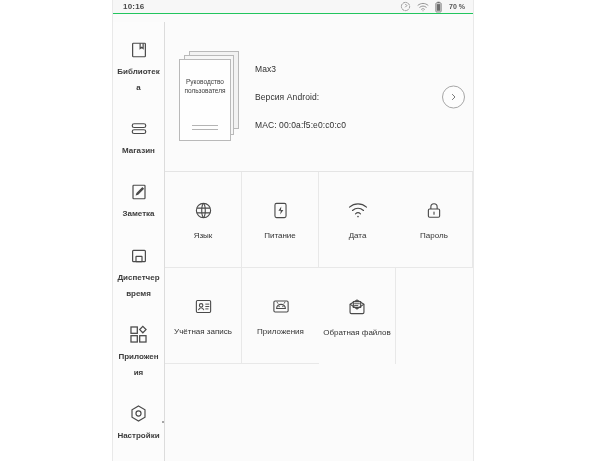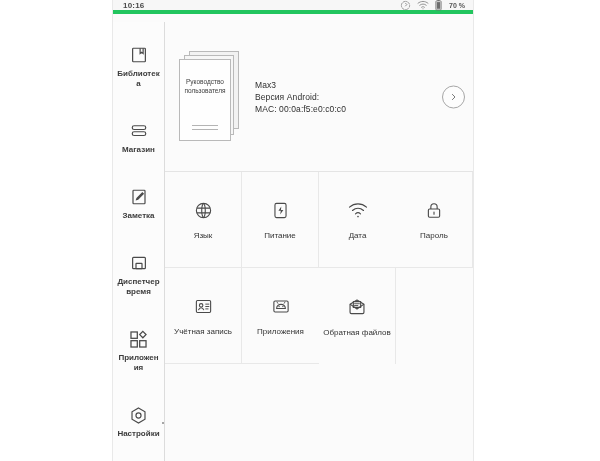--- a/index.html
+++ b/index.html
@@ -27,21 +27,21 @@
     overflow: hidden;
   }
 
   
   .statusbar {
     position: absolute;
     left: 0; top: 0;
     width: 360px;
     height: 14px;
     background: #f7f7f7;
-    border-bottom: 4px solid #22c55e;
+    border-bottom: 1px solid #22c55e;
     display: flex;
     align-items: center;
     justify-content: space-between;
     padding: 0 8px 0 10px;
     box-sizing: border-box;
   }
   .status-time {
     font-size: 8px;
     font-weight: bold;
     color: #4a4a4a;
@@ -90,21 +90,21 @@
     display: flex;
     align-items: center;
     justify-content: center;
   }
   .side-icon svg { display: block; }
   .side-label {
     font-size: 8px;
     font-weight: bold;
     color: #3c3c3c;
     text-align: center;
-    line-height: 10px;
+    line-height: 16px;
     width: 44px;
     word-break: break-all;
   }
   .active-dot {
     position: absolute;
     right: 1px;
     top: 18px;
     width: 2px;
     height: 2px;
     border-radius: 50%;
@@ -166,21 +166,21 @@
   .book-lines i {
     display: block;
     height: 1px;
     background: #b4b4b4;
     margin-bottom: 3px;
   }
 
   .info-list {
     display: flex;
     flex-direction: column;
-    gap: 2px;
+    gap: 18px;
     flex: 1 1 auto;
   }
   .info-line {
     font-size: 8.5px;
     color: #2f2f2f;
     letter-spacing: .1px;
     white-space: nowrap;
   }
 
   .chevron-btn {

